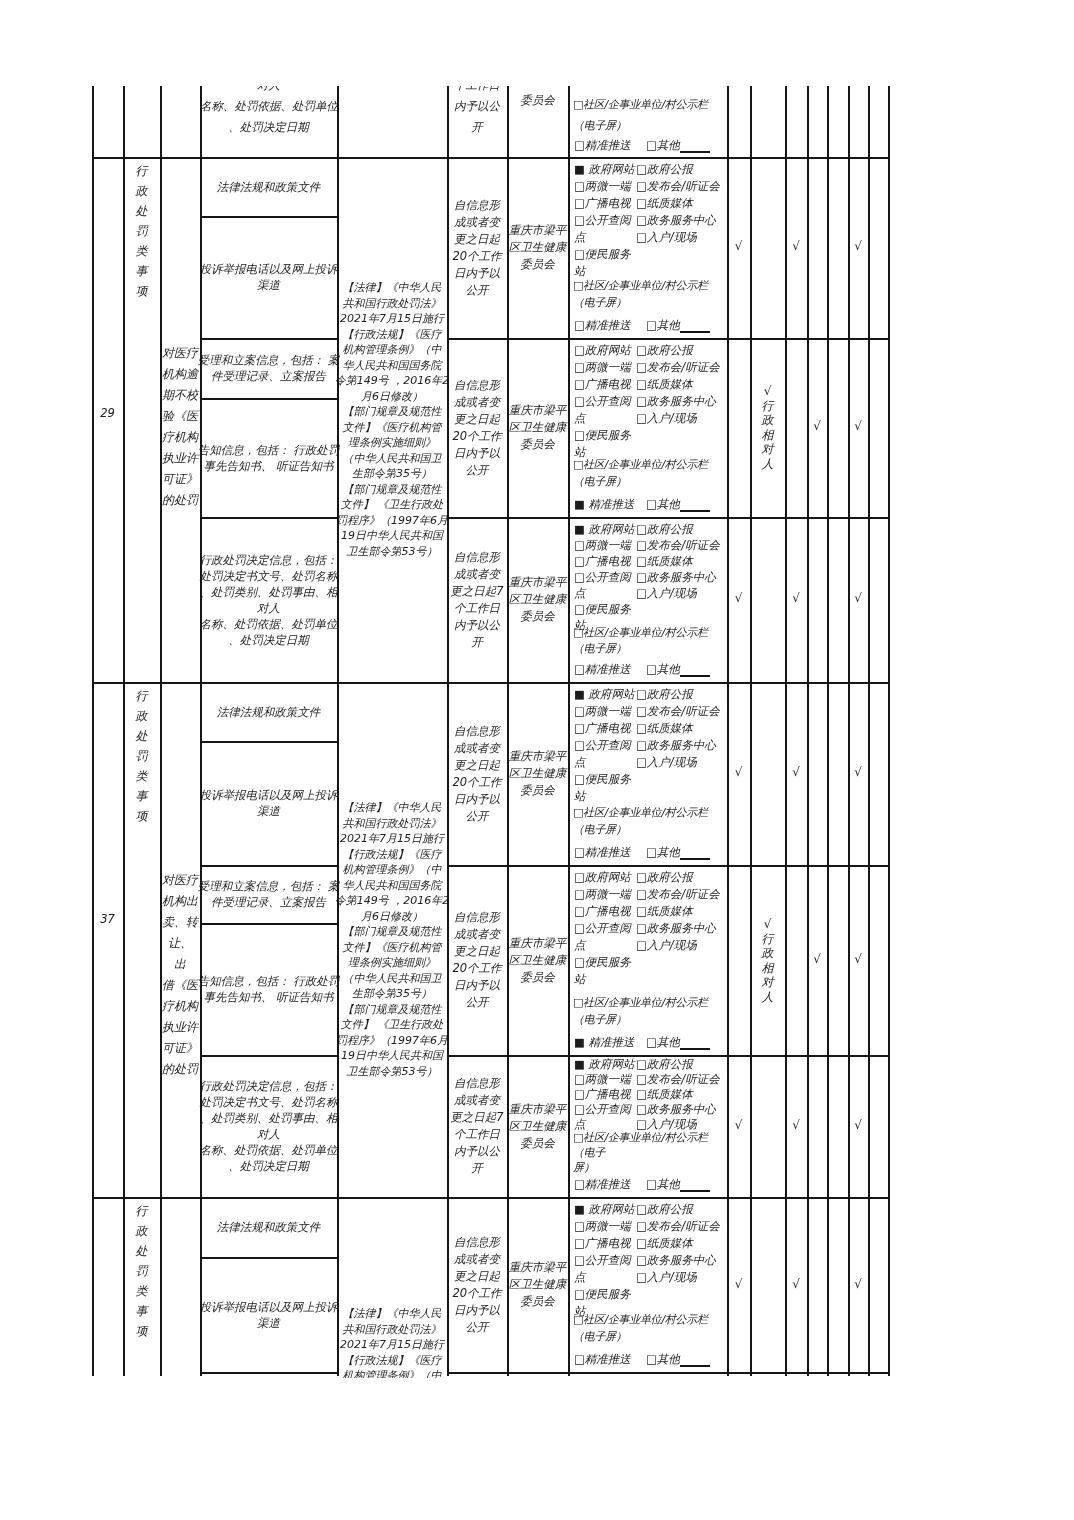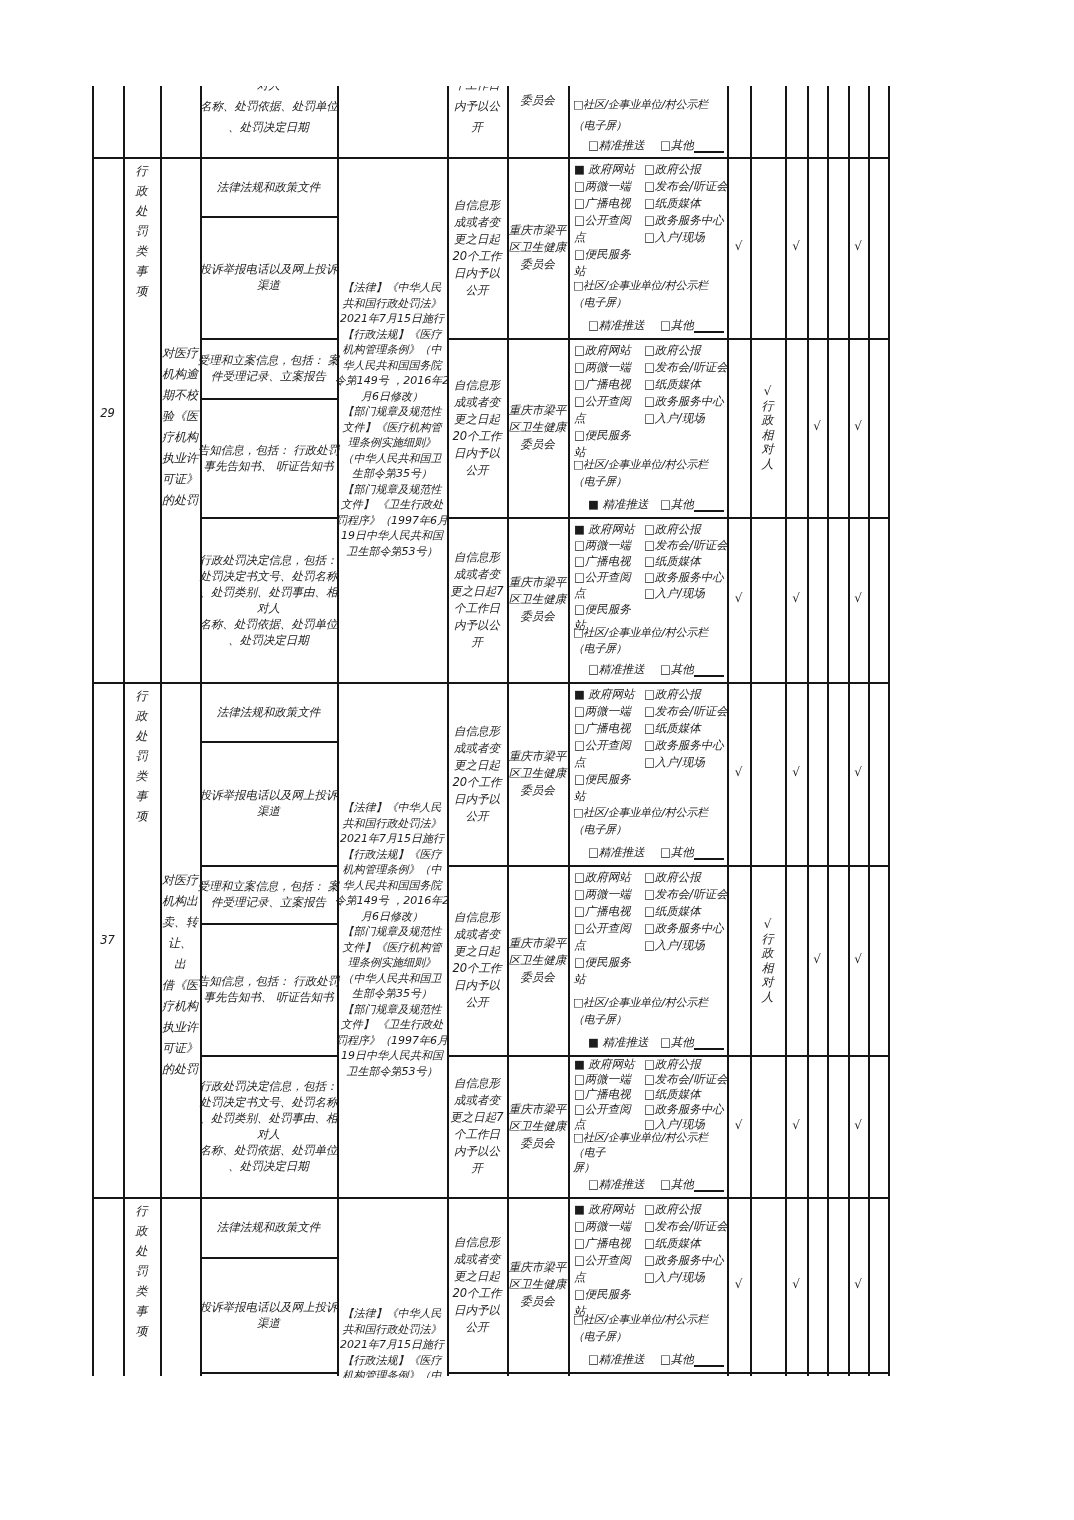--- a/index.html
+++ b/index.html
@@ -15,23 +15,23 @@
   .fs115{font-size:11.5px;}
   .fs12{font-size:12px;}
   .lh14{line-height:14.5px;}
   .lh155{line-height:15.5px;}
   .lh16{line-height:16px;}
   .lh17{line-height:17px;}
   .lh20{line-height:20px;}
   .lh21{line-height:21px;}
   .ch{position:absolute;font-size:11.5px;}
   .ch .l{position:absolute;left:6px;top:4px;white-space:pre;}
-  .ch .r{position:absolute;left:76px;top:4px;white-space:pre;}
+  .ch .r{position:absolute;left:68px;top:4px;white-space:pre;}
   .ch .b{position:absolute;left:5px;right:2px;bottom:27px;white-space:pre;font-size:11px;letter-spacing:-0.3px;}
-  .ch .f{position:absolute;left:20px;bottom:5px;display:flex;white-space:pre;align-items:flex-end;}
+  .ch .f{position:absolute;left:6px;bottom:5px;display:flex;white-space:pre;align-items:flex-end;}
   .ch .f .p{width:72px;}
   .uline{display:inline-block;width:30px;height:11px;border-bottom:2px solid #161616;}
   .mk{position:absolute;font-size:12px;text-align:center;white-space:pre;}
 </style>
 </head>
 <body>
 
 <div id="page">
  <div id="sheet">
 
@@ -226,21 +226,21 @@
 政
 相
 对
 人</div>
   <div class="mk" style="left:715px;top:333px;width:20px">√</div>
   <div class="mk" style="left:756px;top:333px;width:20px">√</div>
   <div class="mk" style="left:635px;top:505px;width:23px">√</div>
   <div class="mk" style="left:693px;top:505px;width:22px">√</div>
   <div class="mk" style="left:756px;top:505px;width:20px">√</div>
 
-  <div class="cell cc fs115" style="left:0;top:845px;width:31px;height:17px">37</div>
+  <div class="cell cc fs115" style="left:0;top:824px;width:31px;height:17px">37</div>
   <div class="tl fs12 lh20" style="left:31px;top:600px;width:37px">行
 政
 处
 罚
 类
 事
 项</div>
   <div class="tl fs12 lh21" style="left:68px;top:784px;width:40px">对医疗
 机构出
 卖、转

